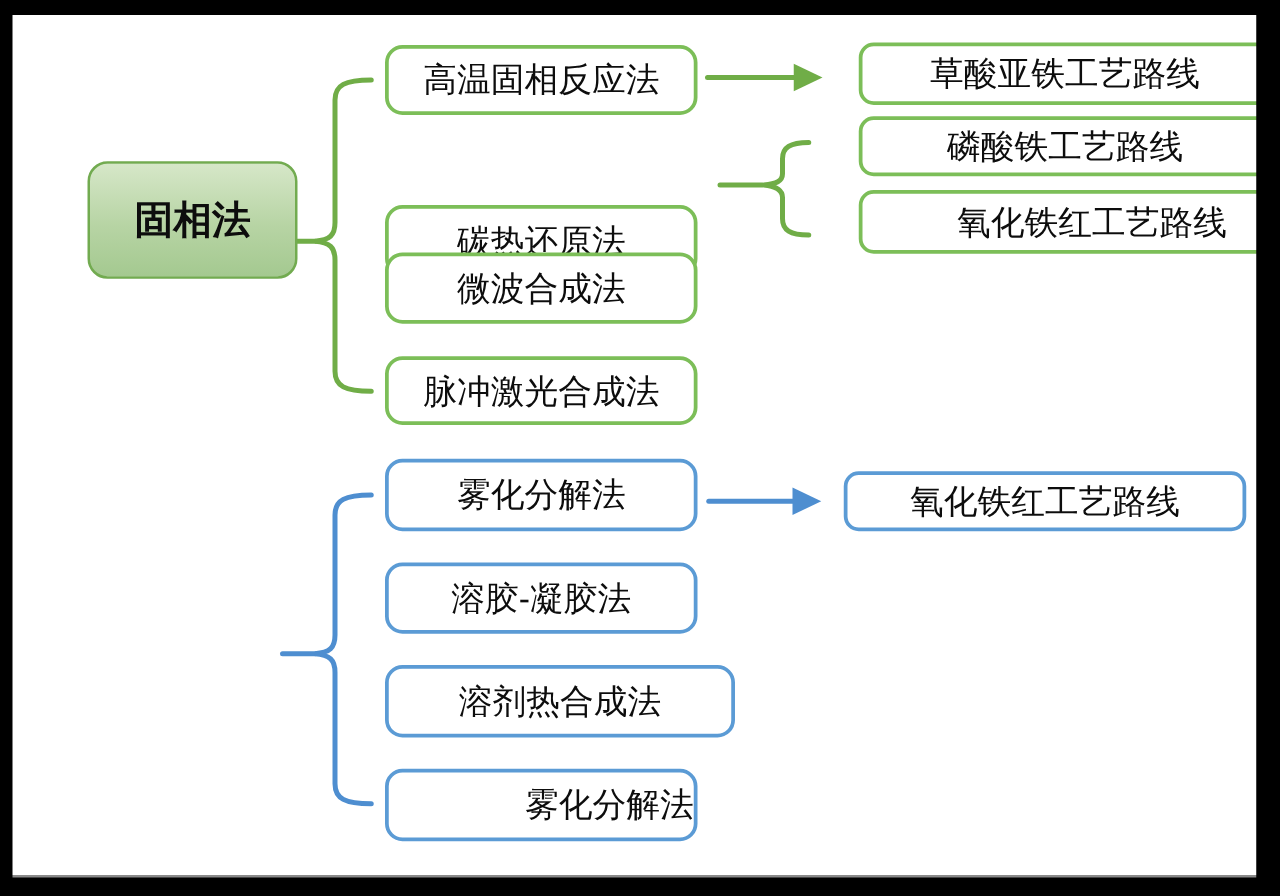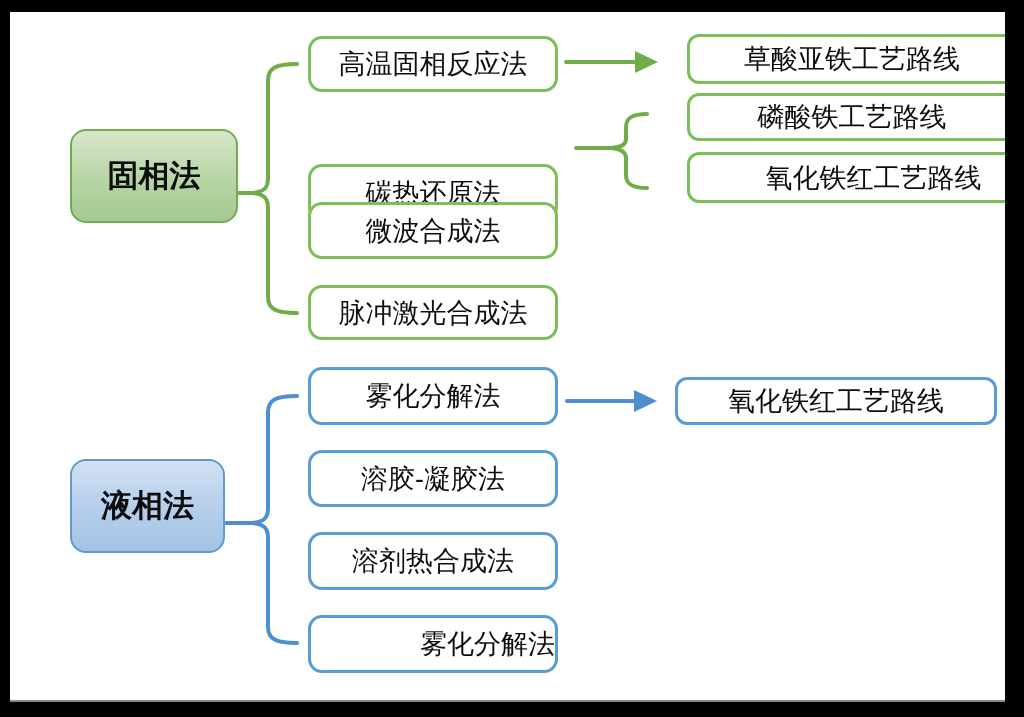--- a/index.html
+++ b/index.html
@@ -67,31 +67,28 @@
   <div class="node route-node green-stroke" style="left:687px; top:34px; width:330px; height:50px;">
     <span>草酸亚铁工艺路线</span>
   </div>
   <div class="node route-node green-stroke" style="left:687px; top:93px; width:330px; height:48px;">
     <span>磷酸铁工艺路线</span>
   </div>
   <div class="node route-node green-stroke" style="left:687px; top:152px; width:330px; height:51px;padding-left:43px;">
     <span>氧化铁红工艺路线</span>
   </div>
 
-  <div class="node main-node main-blue" style="left:70px; top:459px; width:155px; height:94px;">
-    <span>液相法</span>
-  </div>
 
   <div class="node method-node blue-stroke" style="left:308px; top:367px; width:250px; height:58px;">
     <span>雾化分解法</span>
   </div>
   <div class="node method-node blue-stroke" style="left:308px; top:450px; width:250px; height:57px;">
     <span>溶胶-凝胶法</span>
   </div>
-  <div class="node method-node blue-stroke" style="left:308px; top:532px; width:250px; height:58px;text-align:right;">
+  <div class="node method-node blue-stroke" style="left:308px; top:532px; width:280px; height:58px;text-align:right;">
     <span>溶剂热合成法</span>
   </div>
   <div class="node method-node blue-stroke" style="left:308px; top:615px; width:250px; height:58px;justify-content:flex-end;">
     <span>雾化分解法</span>
   </div>
 
   <div class="node route-node blue-stroke" style="left:675px; top:377px; width:322px; height:48px;">
     <span>氧化铁红工艺路线</span>
   </div>
 

